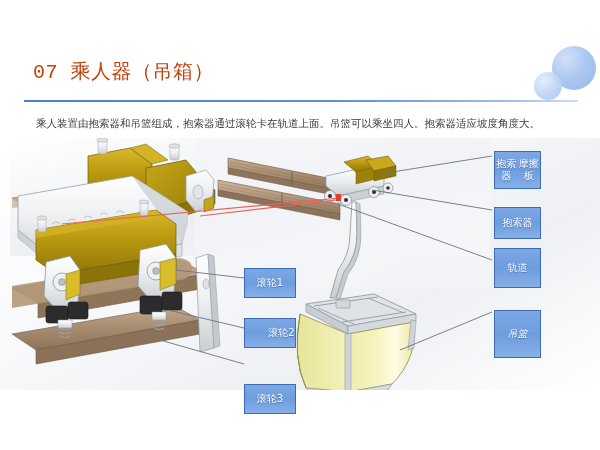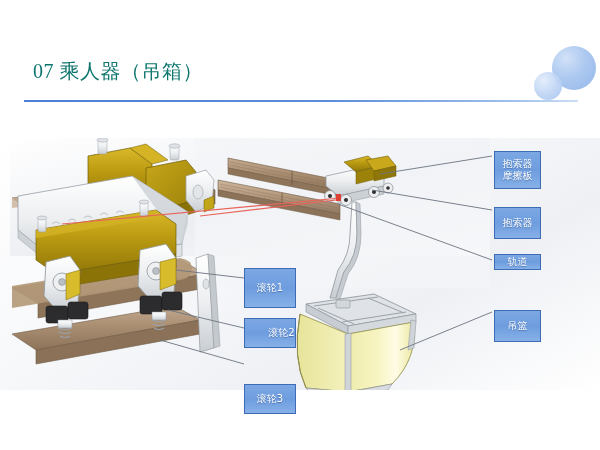--- a/index.html
+++ b/index.html
@@ -18,22 +18,22 @@
     opacity:.95;
   }
   .circ-small{
     left:4px;top:28px;width:28px;height:28px;
     background:radial-gradient(circle at 34% 30%,#e2ecfb 0%,#bcd3f3 55%,#a3c2ee 100%);
     opacity:.92;
   }
 
   .page-title{
     position:absolute;left:33px;top:58px;
-    font-size:20px;color:#0f766e;letter-spacing:.5px;
-    font-family:Liberation Serif, serif;
+    font-size:20px;color:#c2410c;letter-spacing:.5px;
+    font-family:Liberation Mono, monospace;
     white-space:nowrap;
   }
   .title-rule{
     position:absolute;left:24px;top:100px;width:554px;height:2px;
     background:linear-gradient(to right,#4a7fd4 0%,#5b8ddb 55%,#9ec0ec 88%,#cddef5 100%);
   }
   .subtitle{
     position:absolute;left:36px;top:116px;width:540px;
     font-size:10.5px;color:#3a3a3a;line-height:14px;white-space:nowrap;
     font-family:"DejaVu Sans","Liberation Sans",sans-serif;
@@ -45,39 +45,40 @@
     background:linear-gradient(150deg,#ffffff 0%,#f7f8fa 40%,#eef0f4 68%,#ffffff 100%);
   }
   .canvas svg{position:absolute;left:0;top:0;}
 
   
   .cbox{
     position:absolute;
     background:linear-gradient(to bottom,#7ca7e3 0%,#6e9ddf 50%,#86b0e7 100%);
     border:1px solid #3b6cb5;
     color:#ffffff;font-size:10px;line-height:12px;text-align:center;
-    display:flex;align-items:center;justify-content:center;flex-direction:column;
+    display:flex;align-items:center;justify-content:center;flex-direction:row;
     box-sizing:border-box;
     font-family:"DejaVu Sans","Liberation Sans",sans-serif;
     text-shadow:0 1px 1px rgba(20,50,100,.45);
   }
   .cbox span{display:block;}
 </style>
 </head>
 <body>
 
 <div class="slide">
 
   <div class="deco-circles">
     <div class="circ circ-big"></div>
     <div class="circ circ-small"></div>
   </div>
 
   <div class="page-title">07 乘人器（吊箱）</div>
   <div class="title-rule"></div>
+  <div class="subtitle">乘人装置由抱索器和吊篮组成，抱索器通过滚轮卡在轨道上面。吊篮可以乘坐四人。抱索器适应坡度角度大。</div>
 
   <div class="canvas">
     <svg width="600" height="252" viewBox="0 0 600 252">
       <defs>
         <linearGradient id="railG" x1="0" y1="0" x2="0" y2="1">
           <stop offset="0" stop-color="#c3a98f"></stop>
             <stop offset=".45" stop-color="#a98e72"></stop>
             <stop offset="1" stop-color="#8d7359"></stop>
         </linearGradient>
         <linearGradient id="railG2" x1="0" y1="0" x2="0" y2="1">
@@ -289,37 +290,37 @@
         <path d="M338,66 L492,122"></path>
         <path d="M400,212 L492,174"></path>
 
         <path d="M176,132 L244,140"></path>
         <path d="M168,172 L244,190"></path>
         <path d="M160,202 L244,226"></path>
       </g>
     </svg>
   </div>
 
-  <div class="cbox" style="left:244px;top:268px;width:52px;height:40px;">
+  <div class="cbox" style="left:244px;top:268px;width:52px;height:30px;">
     <span>滚轮1</span>
   </div>
   <div class="cbox" style="left:244px;top:318px;width:52px;height:30px;padding-left:23px;">
     <span>滚轮2</span>
   </div>
   <div class="cbox" style="left:244px;top:360px;width:52px;height:30px;margin-top:24px;">
     <span>滚轮3</span>
   </div>
 
   <div class="cbox" style="left:494px;top:151px;width:47px;height:38px;">
     <span>抱索器</span>
     <span>摩擦板</span>
   </div>
   <div class="cbox" style="left:494px;top:207px;width:47px;height:32px;">
     <span>抱索器</span>
   </div>
-  <div class="cbox" style="left:494px;top:254px;width:47px;height:16px;text-align:right;">
+  <div class="cbox" style="left:494px;top:248px;width:47px;height:40px;text-align:right;">
     <span>轨道</span>
   </div>
-  <div class="cbox" style="left:494px;top:310px;width:47px;height:32px;">
+  <div class="cbox" style="left:494px;top:310px;width:47px;height:48px;font-style:italic;">
     <span>吊篮</span>
   </div>
 
 </div>
 
 </body></html>

